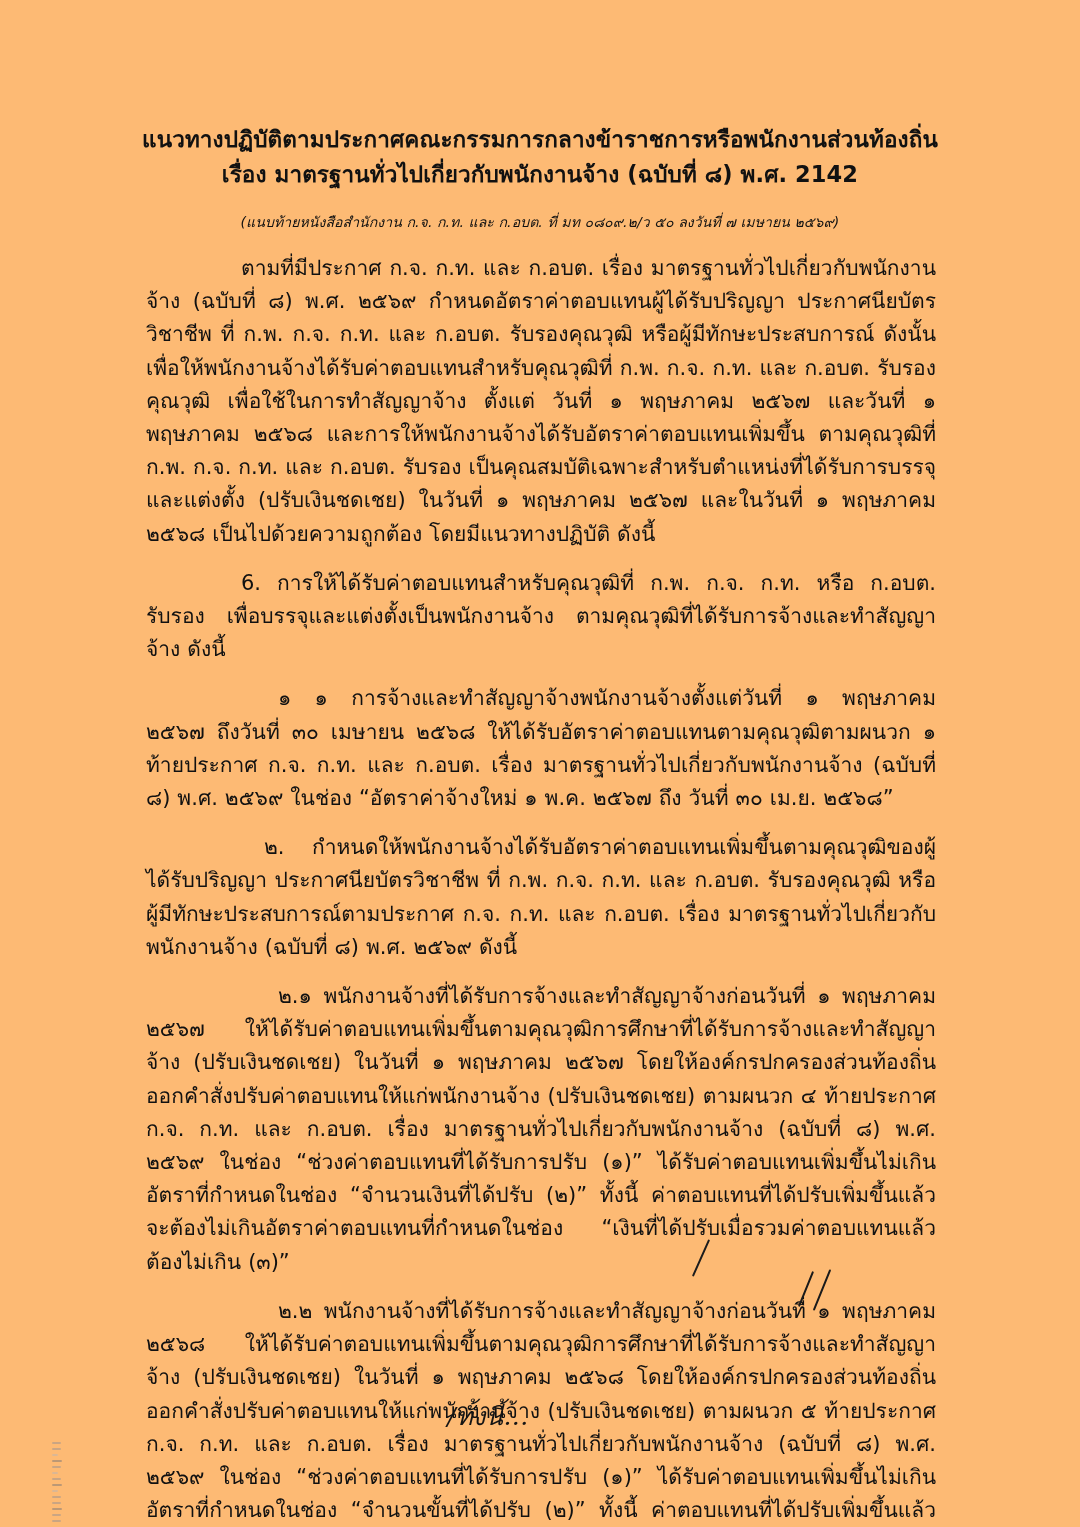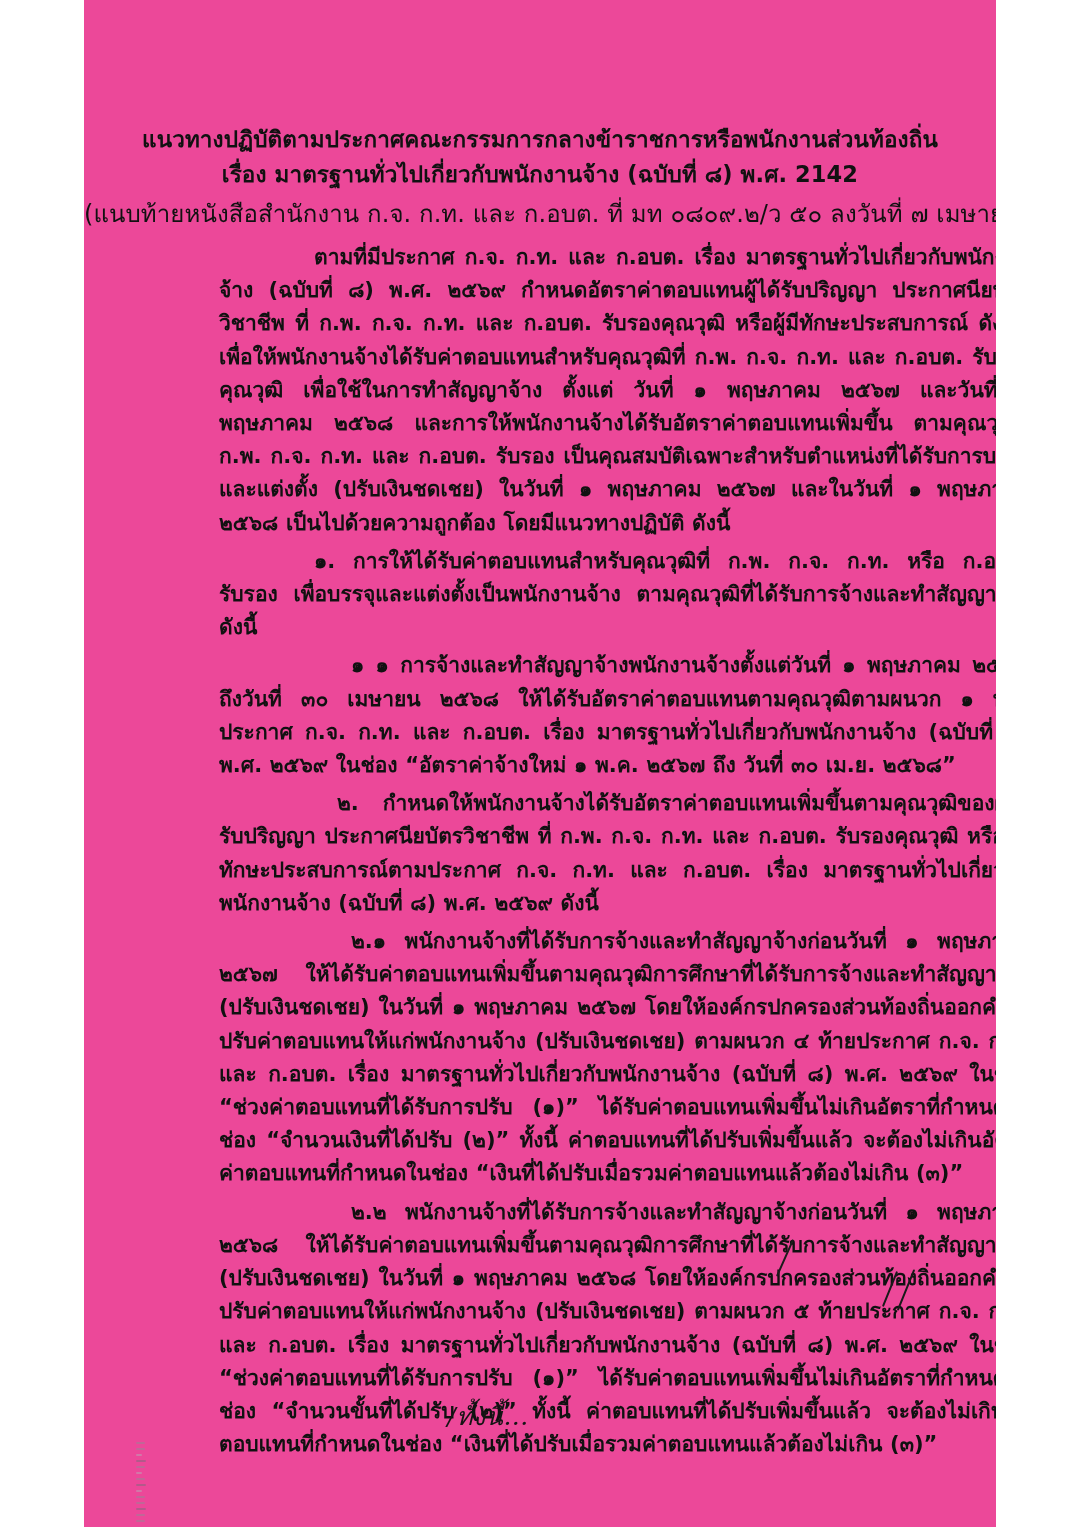--- a/index.html
+++ b/index.html
@@ -4,24 +4,24 @@
 <title>Thai Government Circular — Scanned Document</title>
 <style>
   html, body {
     margin: 0;
     padding: 0;
     background: #ffffff;
   }
 
   .page {
     position: relative;
-    width: 912px;
+    width: 1080px;
     height: 1527px;
     margin: 0 auto;
-    background: #ec4899;
+    background: #fdba74;
     overflow: hidden;
     font-family: "DejaVu Sans", "Liberation Sans", sans-serif;
     color: #111111;
     -webkit-font-smoothing: none;
   }
 
   
   .scan-artifact {
     position: absolute;
     left: 52px;
@@ -51,41 +51,41 @@
   }
   .doc-header .hline {
     font-size: 22.5px;
     line-height: 35px;
     font-weight: 700;
     letter-spacing: 0.1px;
     white-space: nowrap;
   }
   .doc-header .hline.ref {
     font-weight: 400;
-    font-size: 24px;
-    margin-top: 5px;
+    font-size: 14px;
+    margin-top: 13px;
+    font-style: italic;
   }
 
   
   .doc-body {
     position: absolute;
     left: 130px;
     top: 236px;
     width: 822px;
   }
 
   .para {
     font-size: 21px;
     line-height: 33.2px;
     text-align: justify;
     text-justify: inter-word;
     text-indent: 95px;
-    margin: 5px;
+    margin: 16px;
     word-spacing: 0.3px;
-    font-weight: bold;
   }
   .para.indent-wide { text-indent: 132px; }
   .para.indent-mid  { text-indent: 118px; }
 
   
   .footer-mark {
     position: absolute;
     left: 0;
     right: 104px;
     top: 1396px;
@@ -138,21 +138,21 @@
   <div class="doc-header">
     <div class="hline">แนวทางปฏิบัติตามประกาศคณะกรรมการกลางข้าราชการหรือพนักงานส่วนท้องถิ่น</div>
     <div class="hline">เรื่อง มาตรฐานทั่วไปเกี่ยวกับพนักงานจ้าง (ฉบับที่ ๘) พ.ศ. 2142</div>
     <div class="hline ref">(แนบท้ายหนังสือสำนักงาน ก.จ. ก.ท. และ ก.อบต. ที่ มท ๐๘๐๙.๒/ว ๕๐ ลงวันที่ ๗ เมษายน ๒๕๖๙)</div>
   </div>
 
   <div class="doc-body">
 
     <p class="para">ตามที่มีประกาศ ก.จ. ก.ท. และ ก.อบต. เรื่อง มาตรฐานทั่วไปเกี่ยวกับพนักงานจ้าง (ฉบับที่ ๘) พ.ศ. ๒๕๖๙ กำหนดอัตราค่าตอบแทนผู้ได้รับปริญญา ประกาศนียบัตรวิชาชีพ ที่ ก.พ. ก.จ. ก.ท. และ ก.อบต. รับรองคุณวุฒิ หรือผู้มีทักษะประสบการณ์ ดังนั้น เพื่อให้พนักงานจ้างได้รับค่าตอบแทนสำหรับคุณวุฒิที่ ก.พ. ก.จ. ก.ท. และ ก.อบต. รับรองคุณวุฒิ เพื่อใช้ในการทำสัญญาจ้าง ตั้งแต่ วันที่ ๑ พฤษภาคม ๒๕๖๗ และวันที่ ๑ พฤษภาคม ๒๕๖๘ และการให้พนักงานจ้างได้รับอัตราค่าตอบแทนเพิ่มขึ้น ตามคุณวุฒิที่ ก.พ. ก.จ. ก.ท. และ ก.อบต. รับรอง เป็นคุณสมบัติเฉพาะสำหรับตำแหน่งที่ได้รับการบรรจุและแต่งตั้ง (ปรับเงินชดเชย) ในวันที่ ๑ พฤษภาคม ๒๕๖๗ และในวันที่ ๑ พฤษภาคม ๒๕๖๘ เป็นไปด้วยความถูกต้อง โดยมีแนวทางปฏิบัติ ดังนี้</p>
 
-    <p class="para">๑. การให้ได้รับค่าตอบแทนสำหรับคุณวุฒิที่ ก.พ. ก.จ. ก.ท. หรือ ก.อบต. รับรอง เพื่อบรรจุและแต่งตั้งเป็นพนักงานจ้าง ตามคุณวุฒิที่ได้รับการจ้างและทำสัญญาจ้าง ดังนี้</p>
+    <p class="para">6. การให้ได้รับค่าตอบแทนสำหรับคุณวุฒิที่ ก.พ. ก.จ. ก.ท. หรือ ก.อบต. รับรอง เพื่อบรรจุและแต่งตั้งเป็นพนักงานจ้าง ตามคุณวุฒิที่ได้รับการจ้างและทำสัญญาจ้าง ดังนี้</p>
 
     <p class="para indent-wide">๑ ๑ การจ้างและทำสัญญาจ้างพนักงานจ้างตั้งแต่วันที่ ๑ พฤษภาคม ๒๕๖๗ ถึงวันที่ ๓๐ เมษายน ๒๕๖๘ ให้ได้รับอัตราค่าตอบแทนตามคุณวุฒิตามผนวก ๑ ท้ายประกาศ ก.จ. ก.ท. และ ก.อบต. เรื่อง มาตรฐานทั่วไปเกี่ยวกับพนักงานจ้าง (ฉบับที่ ๘) พ.ศ. ๒๕๖๙ ในช่อง “อัตราค่าจ้างใหม่ ๑ พ.ค. ๒๕๖๗ ถึง วันที่ ๓๐ เม.ย. ๒๕๖๘”</p>
 
 
     <p class="para indent-mid">๒. กำหนดให้พนักงานจ้างได้รับอัตราค่าตอบแทนเพิ่มขึ้นตามคุณวุฒิของผู้ได้รับปริญญา ประกาศนียบัตรวิชาชีพ ที่ ก.พ. ก.จ. ก.ท. และ ก.อบต. รับรองคุณวุฒิ หรือผู้มีทักษะประสบการณ์ตามประกาศ ก.จ. ก.ท. และ ก.อบต. เรื่อง มาตรฐานทั่วไปเกี่ยวกับพนักงานจ้าง (ฉบับที่ ๘) พ.ศ. ๒๕๖๙ ดังนี้</p>
 
     <p class="para indent-wide">๒.๑ พนักงานจ้างที่ได้รับการจ้างและทำสัญญาจ้างก่อนวันที่ ๑ พฤษภาคม ๒๕๖๗ ให้ได้รับค่าตอบแทนเพิ่มขึ้นตามคุณวุฒิการศึกษาที่ได้รับการจ้างและทำสัญญาจ้าง (ปรับเงินชดเชย) ในวันที่ ๑ พฤษภาคม ๒๕๖๗ โดยให้องค์กรปกครองส่วนท้องถิ่นออกคำสั่งปรับค่าตอบแทนให้แก่พนักงานจ้าง (ปรับเงินชดเชย) ตามผนวก ๔ ท้ายประกาศ ก.จ. ก.ท. และ ก.อบต. เรื่อง มาตรฐานทั่วไปเกี่ยวกับพนักงานจ้าง (ฉบับที่ ๘) พ.ศ. ๒๕๖๙ ในช่อง “ช่วงค่าตอบแทนที่ได้รับการปรับ (๑)” ได้รับค่าตอบแทนเพิ่มขึ้นไม่เกินอัตราที่กำหนดในช่อง “จำนวนเงินที่ได้ปรับ (๒)” ทั้งนี้ ค่าตอบแทนที่ได้ปรับเพิ่มขึ้นแล้ว จะต้องไม่เกินอัตราค่าตอบแทนที่กำหนดในช่อง “เงินที่ได้ปรับเมื่อรวมค่าตอบแทนแล้วต้องไม่เกิน (๓)”</p>
 
     <p class="para indent-wide">๒.๒ พนักงานจ้างที่ได้รับการจ้างและทำสัญญาจ้างก่อนวันที่ ๑ พฤษภาคม ๒๕๖๘ ให้ได้รับค่าตอบแทนเพิ่มขึ้นตามคุณวุฒิการศึกษาที่ได้รับการจ้างและทำสัญญาจ้าง (ปรับเงินชดเชย) ในวันที่ ๑ พฤษภาคม ๒๕๖๘ โดยให้องค์กรปกครองส่วนท้องถิ่นออกคำสั่งปรับค่าตอบแทนให้แก่พนักงานจ้าง (ปรับเงินชดเชย) ตามผนวก ๕ ท้ายประกาศ ก.จ. ก.ท. และ ก.อบต. เรื่อง มาตรฐานทั่วไปเกี่ยวกับพนักงานจ้าง (ฉบับที่ ๘) พ.ศ. ๒๕๖๙ ในช่อง “ช่วงค่าตอบแทนที่ได้รับการปรับ (๑)” ได้รับค่าตอบแทนเพิ่มขึ้นไม่เกินอัตราที่กำหนดในช่อง “จำนวนขั้นที่ได้ปรับ (๒)” ทั้งนี้ ค่าตอบแทนที่ได้ปรับเพิ่มขึ้นแล้ว จะต้องไม่เกินค่าตอบแทนที่กำหนดในช่อง “เงินที่ได้ปรับเมื่อรวมค่าตอบแทนแล้วต้องไม่เกิน (๓)”</p>
   </div>

